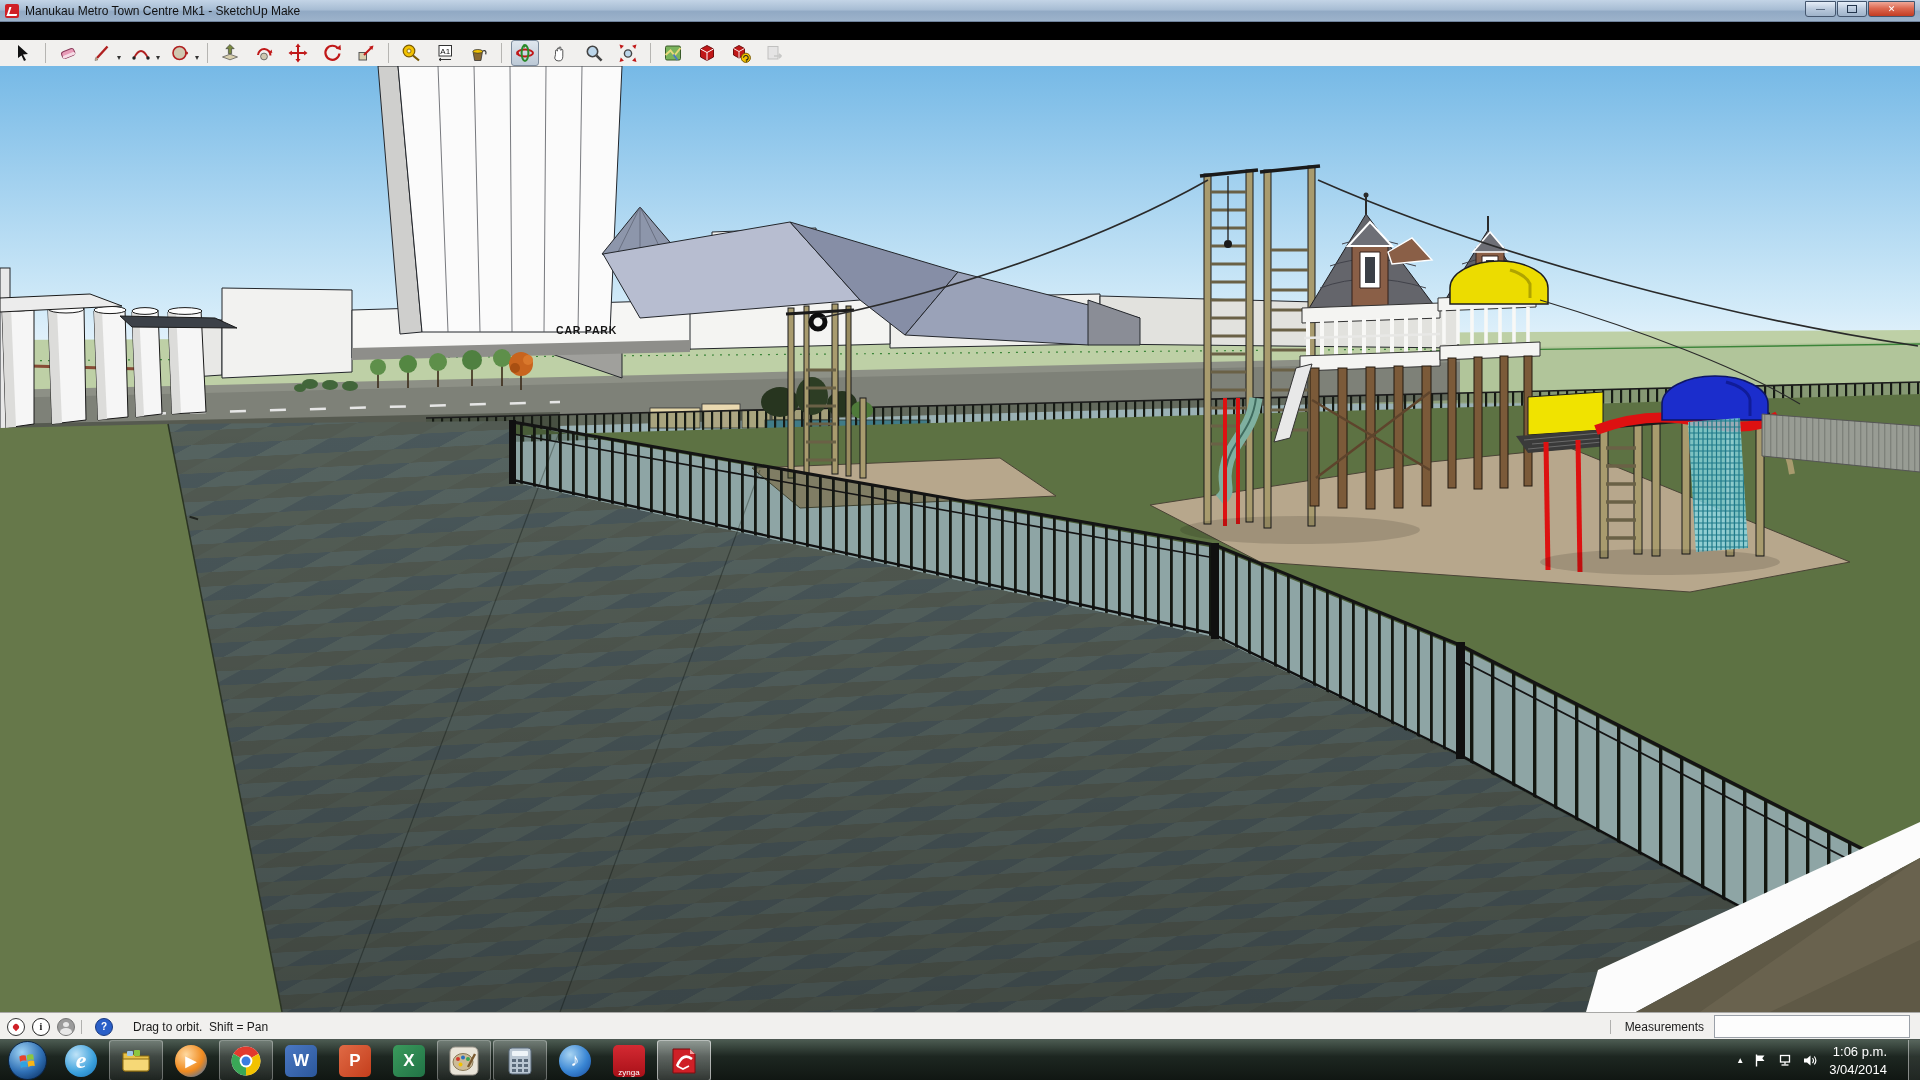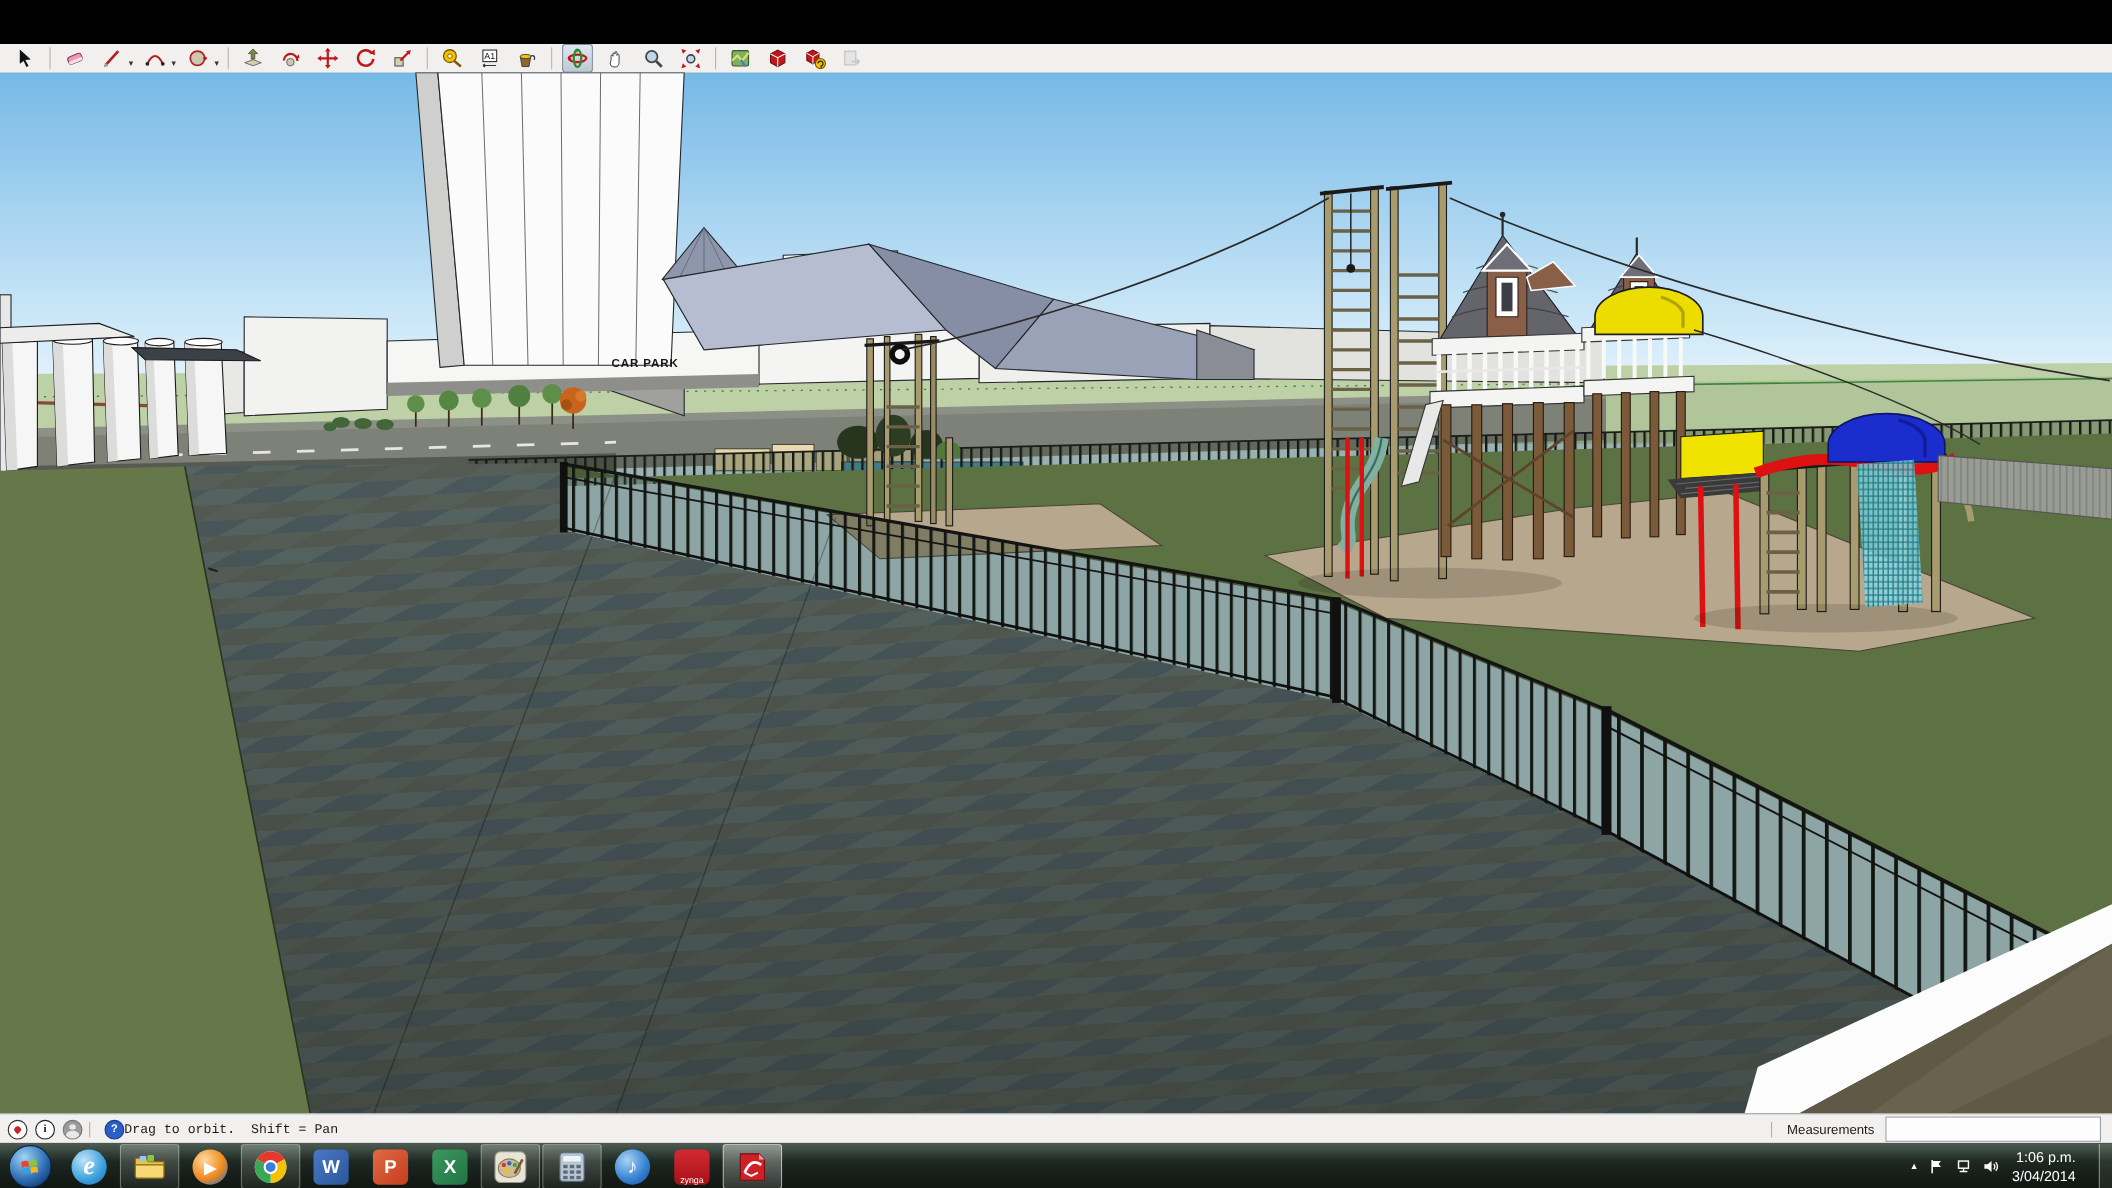--- a/index.html
+++ b/index.html
@@ -41,21 +41,21 @@
     display:flex;align-items:center;justify-content:center;font-size:10px;font-weight:bold;}
   .sico.geo{background:#fff;border:1.5px solid #333;position:relative;}
   .sico.geo:before{content:"";width:6px;height:6px;background:#cf2027;border-radius:50% 50% 50% 0;
     transform:rotate(-45deg);display:block;}
   .sico.info{background:#fff;border:1.5px solid #222;color:#111;font-family:"Liberation Serif",serif;}
   .sico.avatar{background:#9b9b9b;border:1px solid #777;position:relative;overflow:hidden;}
   .sico.avatar:before{content:"";position:absolute;top:3px;left:5px;width:6px;height:5px;border-radius:50%;background:#e8e8e8;}
   .sico.avatar:after{content:"";position:absolute;top:9px;left:2px;width:12px;height:8px;border-radius:50% 50% 0 0;background:#e8e8e8;}
   .sico.help{background:#2a5fc8;border:1px solid #1a3a80;color:#fff;}
   .sdiv{width:1px;height:14px;background:#b0b0ae;margin:0 6px;flex:none;}
-  .hint{margin-left:0;white-space:pre;font-family:Liberation Mono, monospace;}
+  .hint{margin-left:20px;white-space:pre;}
   .meas-wrap{margin-left:auto;display:flex;align-items:center;}
   .meas-label{margin:0 10px 0 8px;}
   .meas-input{width:190px;height:19px;border:1px solid #9aa0a8;background:#fdfdfd;margin-right:10px;
     font-size:12px;font-family:"Liberation Sans",sans-serif;}
   
   .taskbar{position:absolute;left:0;top:1039px;width:1920px;height:41px;
     background:linear-gradient(180deg,rgba(78,94,84,.96),rgba(30,40,34,.97) 40%,rgba(16,22,18,.98));
     display:flex;align-items:center;border-top:1px solid rgba(180,200,190,.35);}
   .tkbtn{width:52px;height:39px;margin:0 1px;display:flex;align-items:center;justify-content:center;
     border-radius:3px;flex:none;position:relative;}
@@ -73,20 +73,31 @@
   .clock{text-align:right;font-size:13px;line-height:1.35;margin:0 4px 0 2px;}
   .showdesk{width:11px;height:41px;border-left:1px solid rgba(255,255,255,.45);
     background:rgba(255,255,255,.07);margin-left:8px;}
   .chev{font-size:8px;color:#fff;}
 </style>
 </head>
 <body>
 
 <div class="win">
 
+  <div class="titlebar">
+    <span class="appicon"></span>
+    <span>Manukau Metro Town Centre Mk1 - SketchUp Make</span>
+    <div class="winbtns">
+      <div class="wbtn min" title="Minimize">—</div>
+      <div class="wbtn max" title="Maximize">
+          <span class="maxglyph"></span>
+        </div>
+      <div class="wbtn close" title="Close">✕</div>
+    </div>
+  </div>
 
 
   <div class="toolbar">
     <div class="tbtn" title="Select">
       <svg width="20" height="20" viewBox="0 0 20 20">
         <path d="M5,2 L15,11 L10,11.5 L13,17 L11,18 L8.5,12.5 L5,15 Z" fill="#111"></path>
         </svg>
     </div>
     <div class="tsep"></div>
     <div class="tbtn" title="Eraser">

